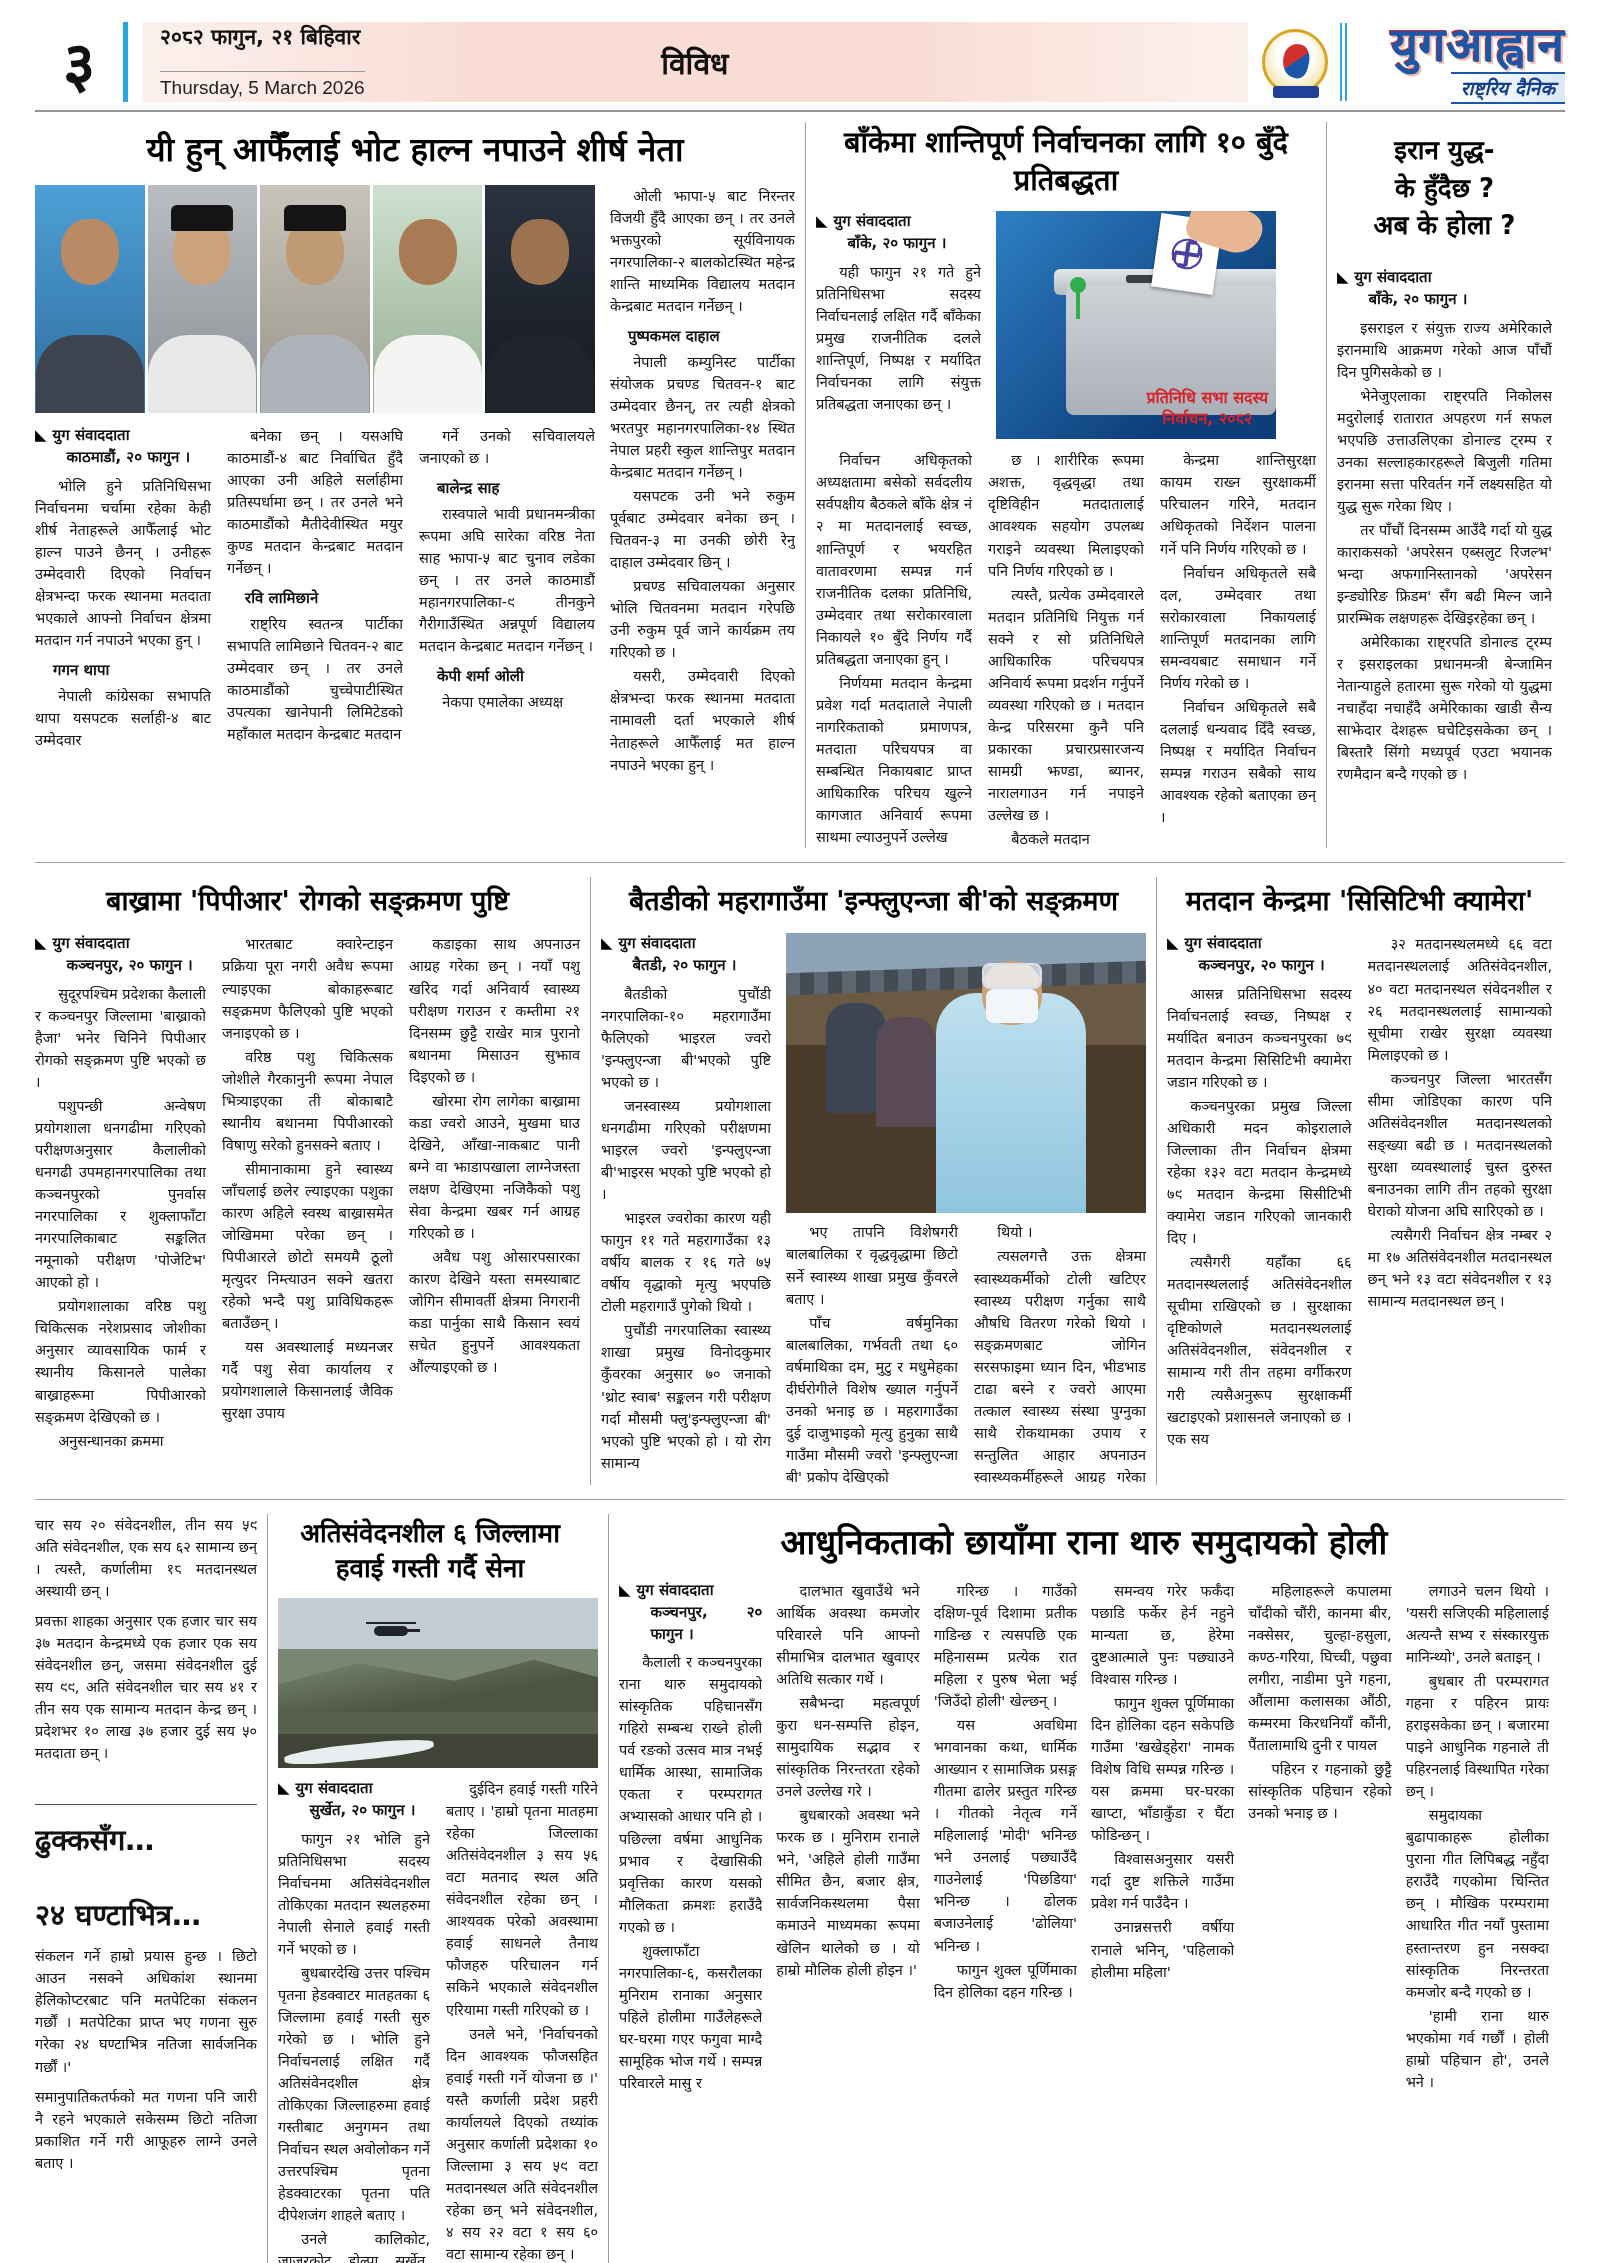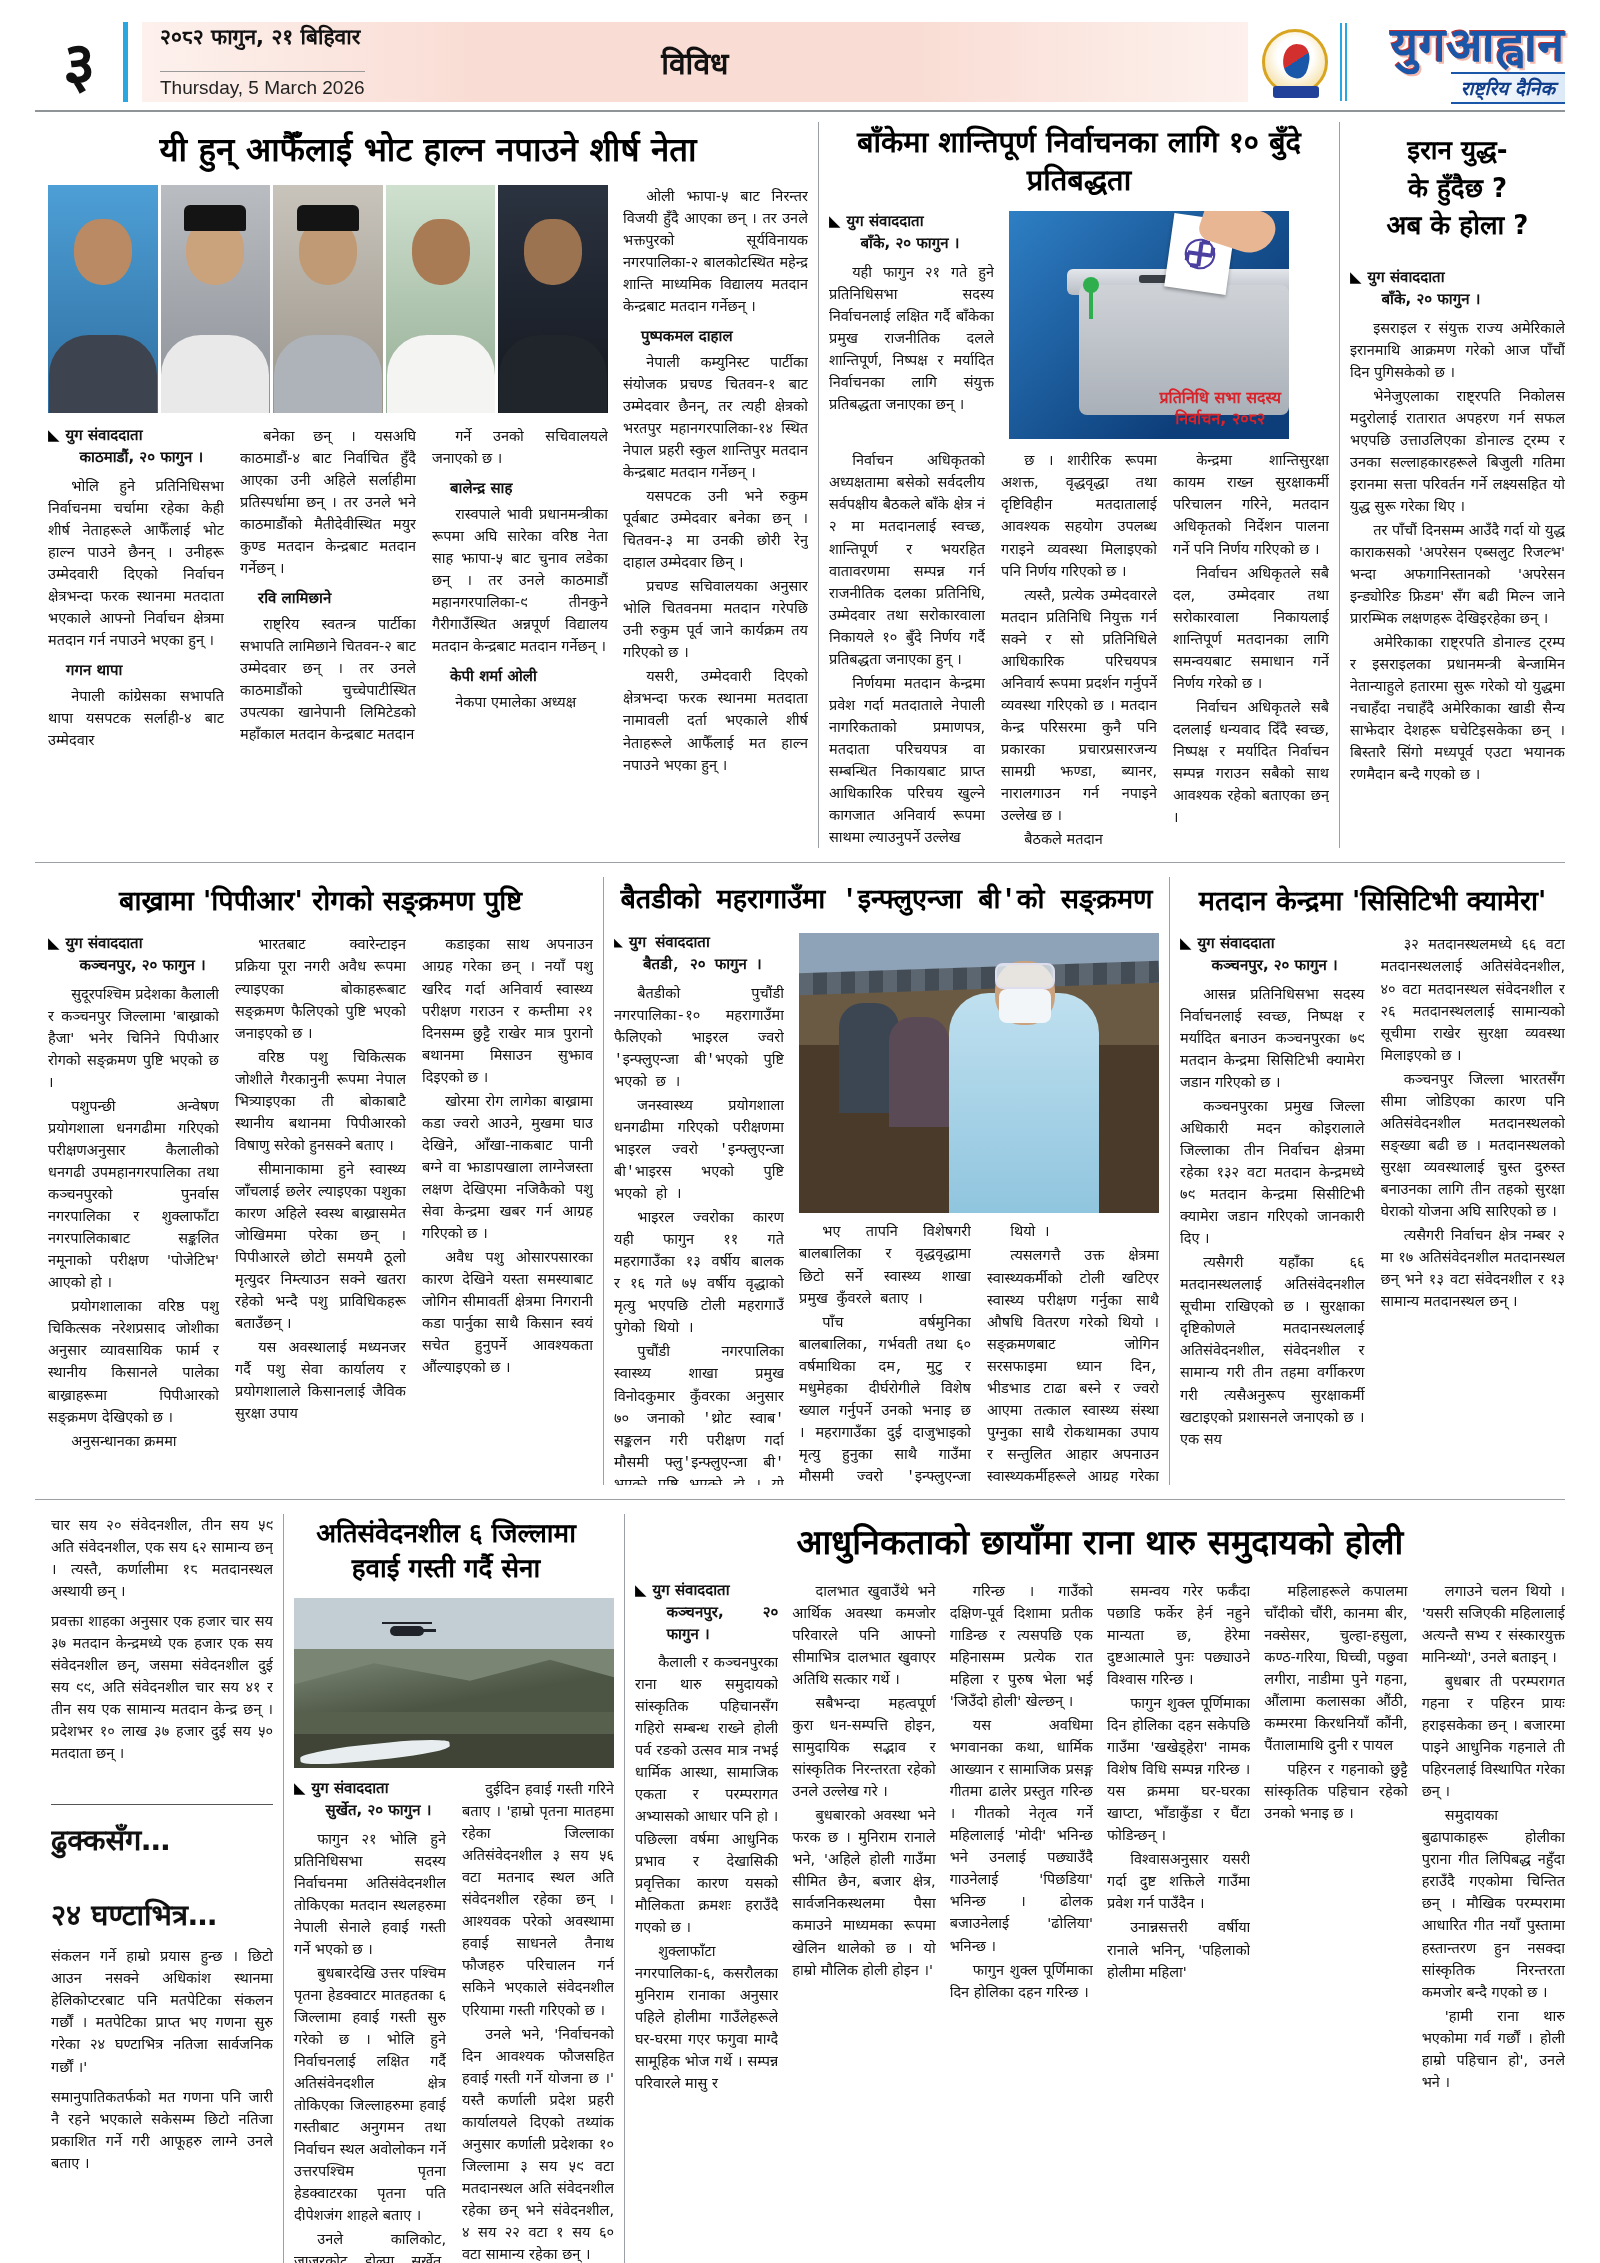--- a/index.html
+++ b/index.html
@@ -39,21 +39,21 @@
   h1.headline, h2.headline { font-weight:bold; color:#000; text-align:center; }
   .byline { display:flex; gap:6px; font-weight:bold; font-size:15px; line-height:1.45; margin-bottom:6px; }
   .tri { color:#000; font-size:15px; }
   .byline .dl { padding-left:14px; }
   .col { overflow:hidden; text-align:justify; font-size:14.5px; line-height:1.52; }
   .col p { text-indent:1.6em; margin-bottom:2px; }
   .col h4 { font-size:15px; margin:8px 0 3px 1.2em; }
   .vdiv { width:1px; background:#9aa0a6; margin:0 10px; }
 
   
-  .band { display:flex;justify-content:flex-end; }
+  .band { display:flex; }
   .top-band { height:726px; margin-top:10px; }
   .art-leaders { width:760px; display:flex; flex-direction:column; }
   .art-leaders .headline { font-size:33px; margin:4px 0 14px 0; }
   .tl-body { flex:1; display:flex; gap:15px; overflow:hidden; }
   .tl-left { width:560px; display:flex; flex-direction:column; }
   .photo-strip { display:flex; gap:3px; height:228px; margin-bottom:12px; }
   .leader { flex:1; position:relative; overflow:hidden; }
   .leader .head { position:absolute; left:50%; top:34px; transform:translateX(-50%); width:58px; height:66px; border-radius:45% 45% 48% 48%; }
   .leader .body { position:absolute; left:50%; bottom:-18px; transform:translateX(-50%); width:108px; height:96px; border-radius:40px 40px 0 0; }
   .leader .topi { position:absolute; left:50%; top:20px; transform:translateX(-50%); width:62px; height:26px; background:#141414; border-radius:6px 6px 2px 2px; }
@@ -78,21 +78,21 @@
   .banke-cols { flex:1; display:flex; gap:16px; overflow:hidden; }
   .banke-cols .col { flex:1; }
 
   .art-iran { width:215px; display:flex; flex-direction:column; }
   .art-iran .headline { font-size:26px; line-height:1.45; margin:10px 0 22px 0; }
   .art-iran .col { flex:1; }
 
   
   .mid-band { height:608px; }
   .art-mid { display:flex; flex-direction:column; }
-  .art-ppr { width:545px; } .art-baitadi { width:545px;font-family:Liberation Mono, monospace; } .art-cctv { width:385px; }
+  .art-ppr { width:545px; } .art-baitadi { width:545px; } .art-cctv { width:385px; }
   .art-mid .headline { font-size:27px; line-height:1.35; margin:6px 0 14px 0; }
   .mid-cols { flex:1; display:flex; gap:16px; overflow:hidden; }
   .mid-cols .col { flex:1; }
   .bt-body { flex:1; display:flex; gap:15px; overflow:hidden; }
   .bt-intro { width:170px; }
   .bt-right { flex:1; display:flex; flex-direction:column; }
   .swab-photo { height:280px; position:relative; overflow:hidden;
                 background:linear-gradient(180deg,#8fa3b8 0 18%, #6b5a43 18% 40%, #4a3a2a 40% 100%); margin-bottom:8px; }
   .roof { position:absolute; left:0; top:34px; width:100%; height:22px; background:repeating-linear-gradient(90deg,#5c6670 0 14px,#434b54 14px 28px); transform:rotate(-2deg); }
   .ppe { position:absolute; left:150px; top:60px; width:150px; height:230px; background:linear-gradient(#bfe0ef,#8ec4de); border-radius:40px 40px 0 0; }

